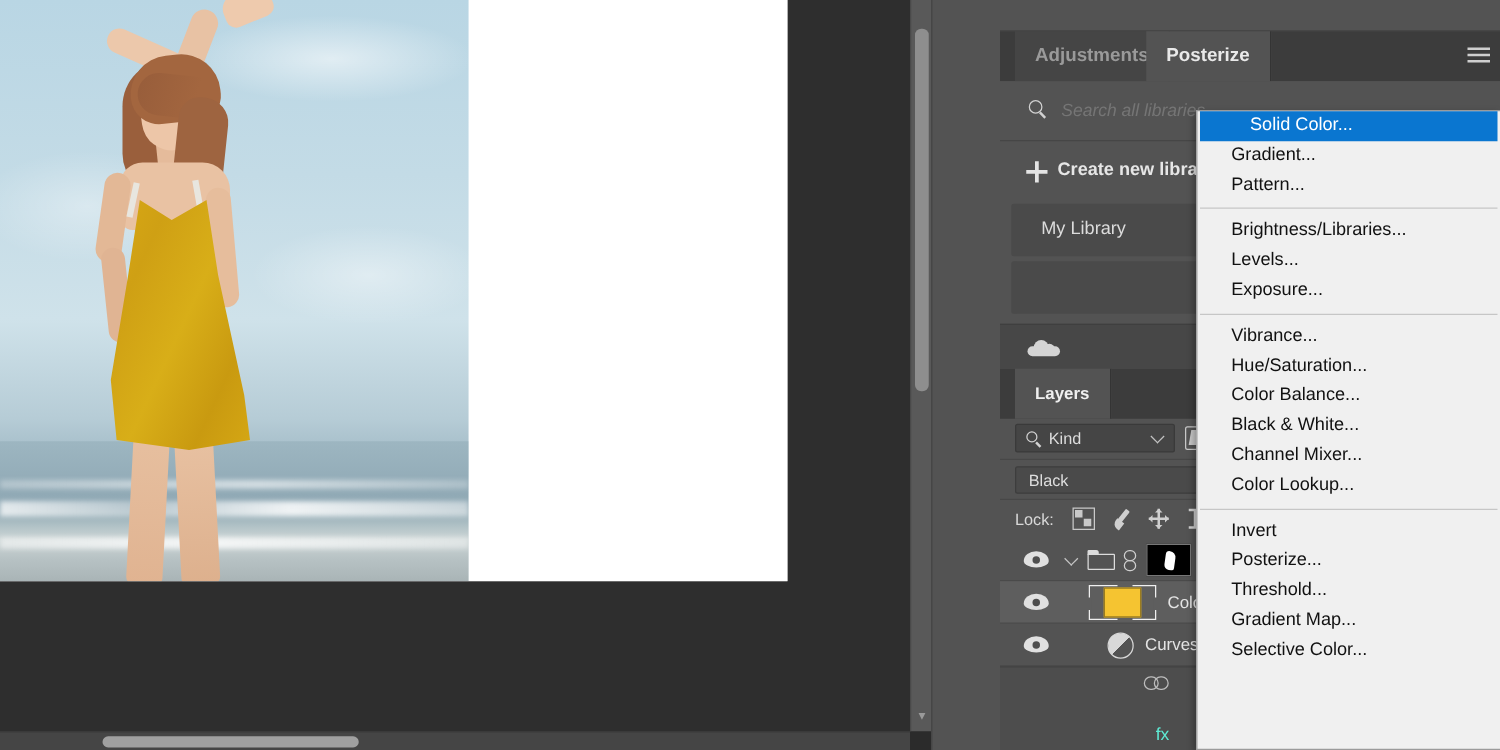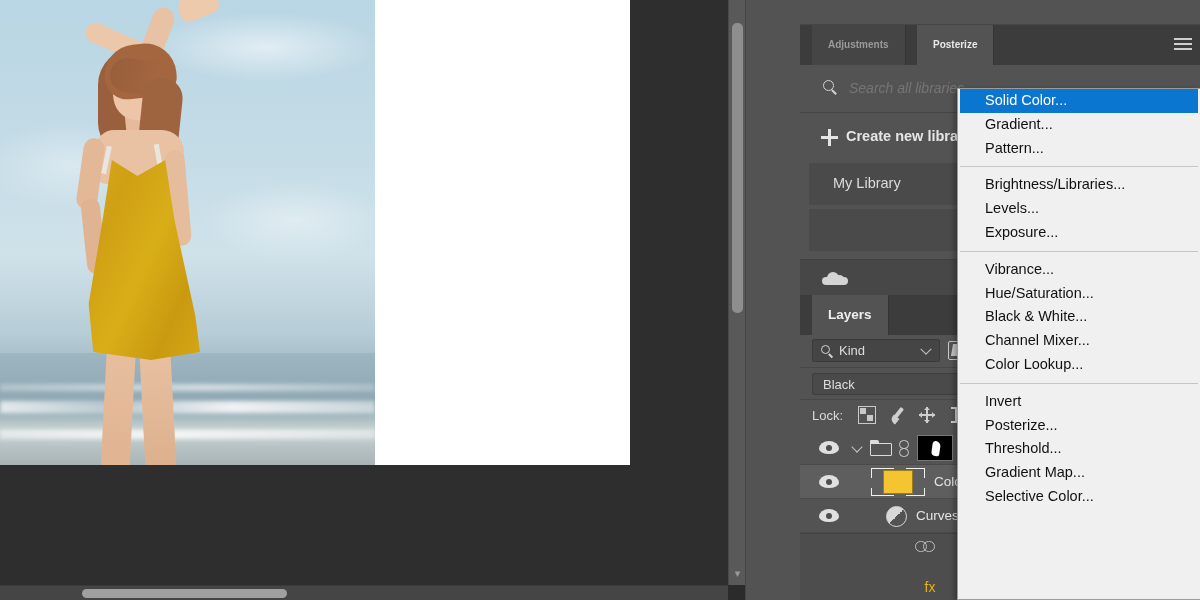--- a/index.html
+++ b/index.html
@@ -174,21 +174,21 @@
   .dock-top-strip {
     position: absolute; left: 0; top: 0; width: 400px; height: 25px;
     background: #535353; border-bottom: 1px solid #464646;
   }
   .tabbar {
     position: absolute; left: 0; top: 25px; width: 400px; height: 40px;
     background: #3c3c3c;
   }
   .tab {
     position: absolute; top: 0; height: 40px; line-height: 40px;
-    font-size: 10px; font-weight: bold; padding: 0 16px;
+    font-size: 15px; font-weight: bold; padding: 0 16px;
     color: #9a9a9a; background: #454545;
     border-right: 1px solid #343434;
   }
   .tab.active { background: #535353; color: #e9e9e9; }
   #tab-adjustments { left: 12px; }
   #tab-libraries { left: 117px; }
   .panel-menu-icon {
     position: absolute; right: 8px; top: 13px; width: 18px; height: 13px;
   }
   .panel-menu-icon i {
@@ -470,40 +470,40 @@
     border: 1.6px solid #bdbdbd; border-radius: 6px;
   }
   .chain-icon .lk-l { left: 0; }
   .chain-icon .lk-r { right: 0; }
   .bottom-tools {
     position: absolute; left: 0; bottom: 2px; width: 400px; height: 22px;
   }
   .btool { position: absolute; bottom: 2px; width: 20px; height: 18px; }
   .btool .gly {
     position: absolute; left: 0; top: 0; width: 20px; height: 18px;
-    color: #eab308; font-size: 14px; text-align: center; line-height: 18px;
+    color: #5eead4; font-size: 14px; text-align: center; line-height: 18px;
   }
 
   
   .ctx-menu {
     position: absolute; left: 957px; top: 88px; width: 243px; height: 512px;
     background: #f0f0f0;
     border: 1px solid #9b9b9b;
     border-right: none;
     box-shadow: -2px 2px 6px rgba(0,0,0,.35);
     z-index: 50;
   }
   .ctx-item {
     position: relative; height: 23.8px; line-height: 23.8px;
     padding-left: 27px; font-size: 14.5px; color: #111111;
     white-space: nowrap; cursor: default;
   }
   .ctx-item.highlight {
     background: #0a76d0; color: #ffffff;
-    margin: 0 2px; padding-left: 25px;
+    margin: 0 2px; padding-left: 40px;
   }
   .ctx-sep {
     height: 1px; background: #c6c6c6; margin: 6px 2px 6px 2px;
   }
 </style>
 </head>
 <body>
 
 <div id="app">
 
@@ -729,20 +729,21 @@
     <div class="ctx-sep"></div>
 
     <div class="ctx-item">Brightness/Libraries...</div>
     <div class="ctx-item">Levels...</div>
     <div class="ctx-item">Exposure...</div>
 
     <div class="ctx-sep"></div>
 
     <div class="ctx-item">Vibrance...</div>
     <div class="ctx-item">Hue/Saturation...</div>
+    <div class="ctx-item">Color Balance...</div>
     <div class="ctx-item">Black &amp; White...</div>
     <div class="ctx-item">Channel Mixer...</div>
     <div class="ctx-item">Color Lookup...</div>
 
     <div class="ctx-sep"></div>
 
     <div class="ctx-item">Invert</div>
     <div class="ctx-item">Posterize...</div>
     <div class="ctx-item">Threshold...</div>
     <div class="ctx-item">Gradient Map...</div>

